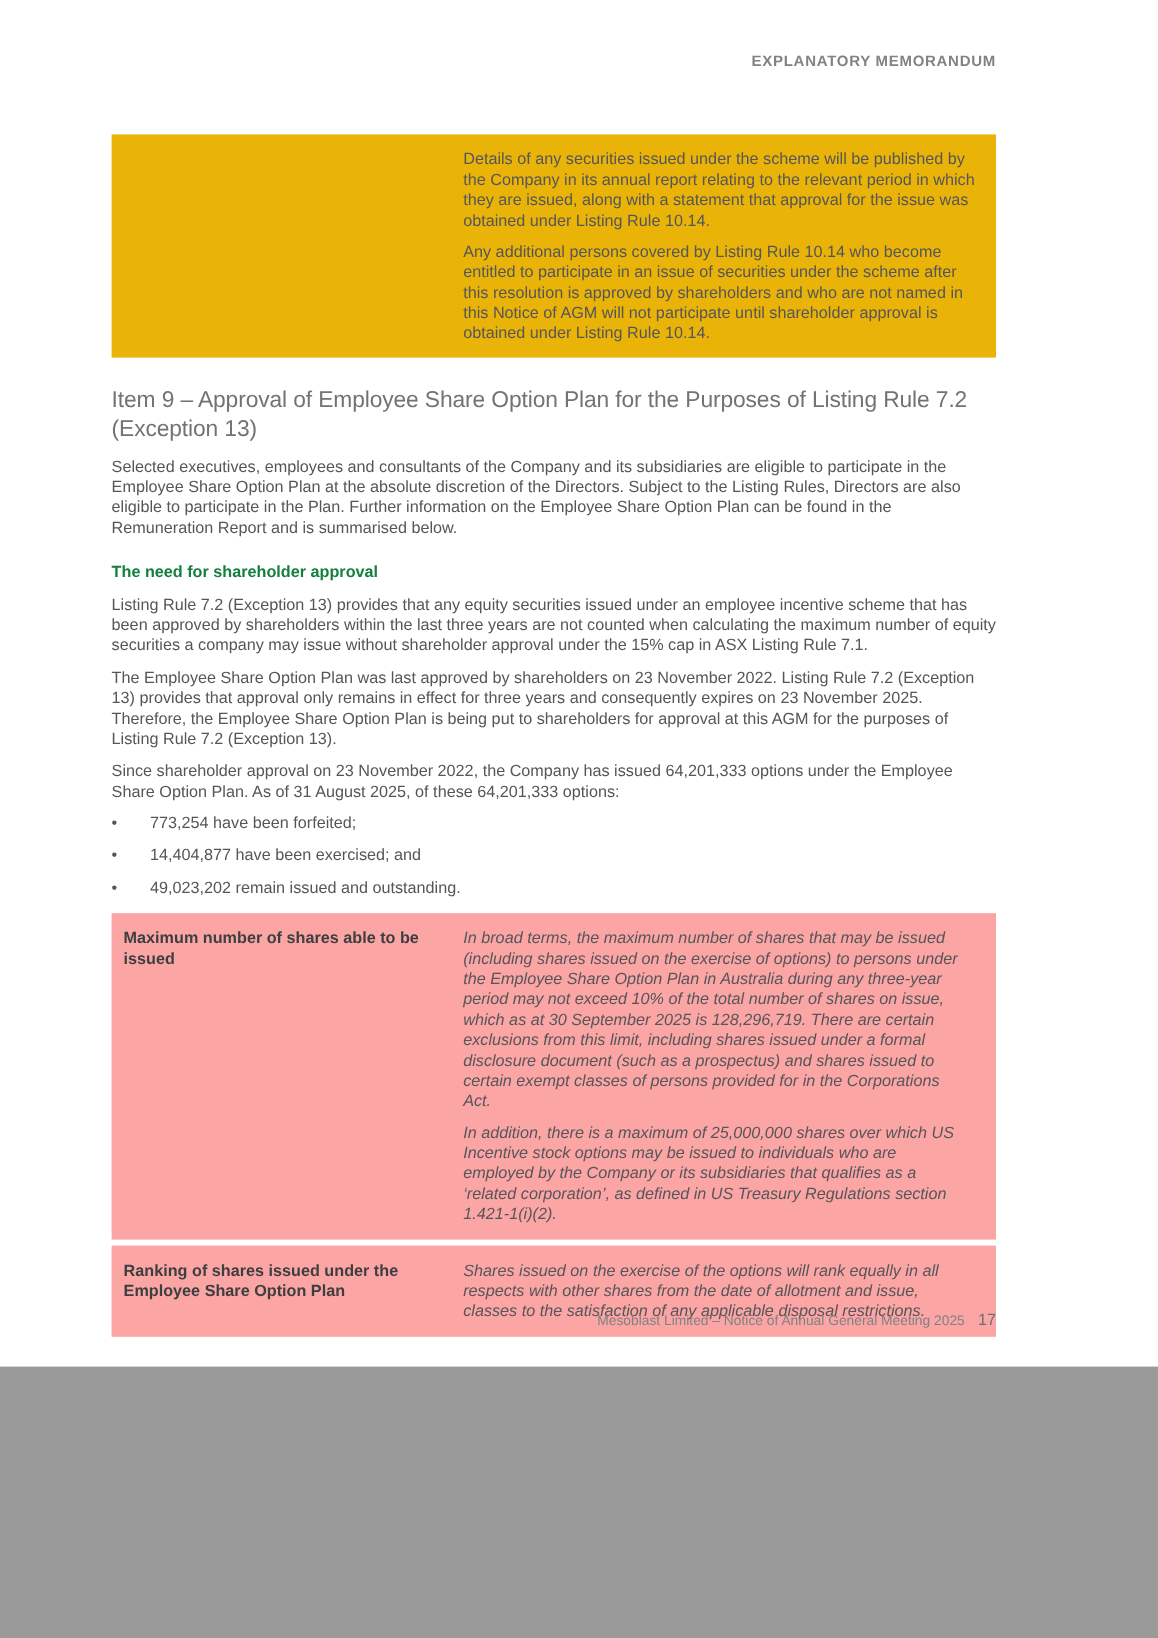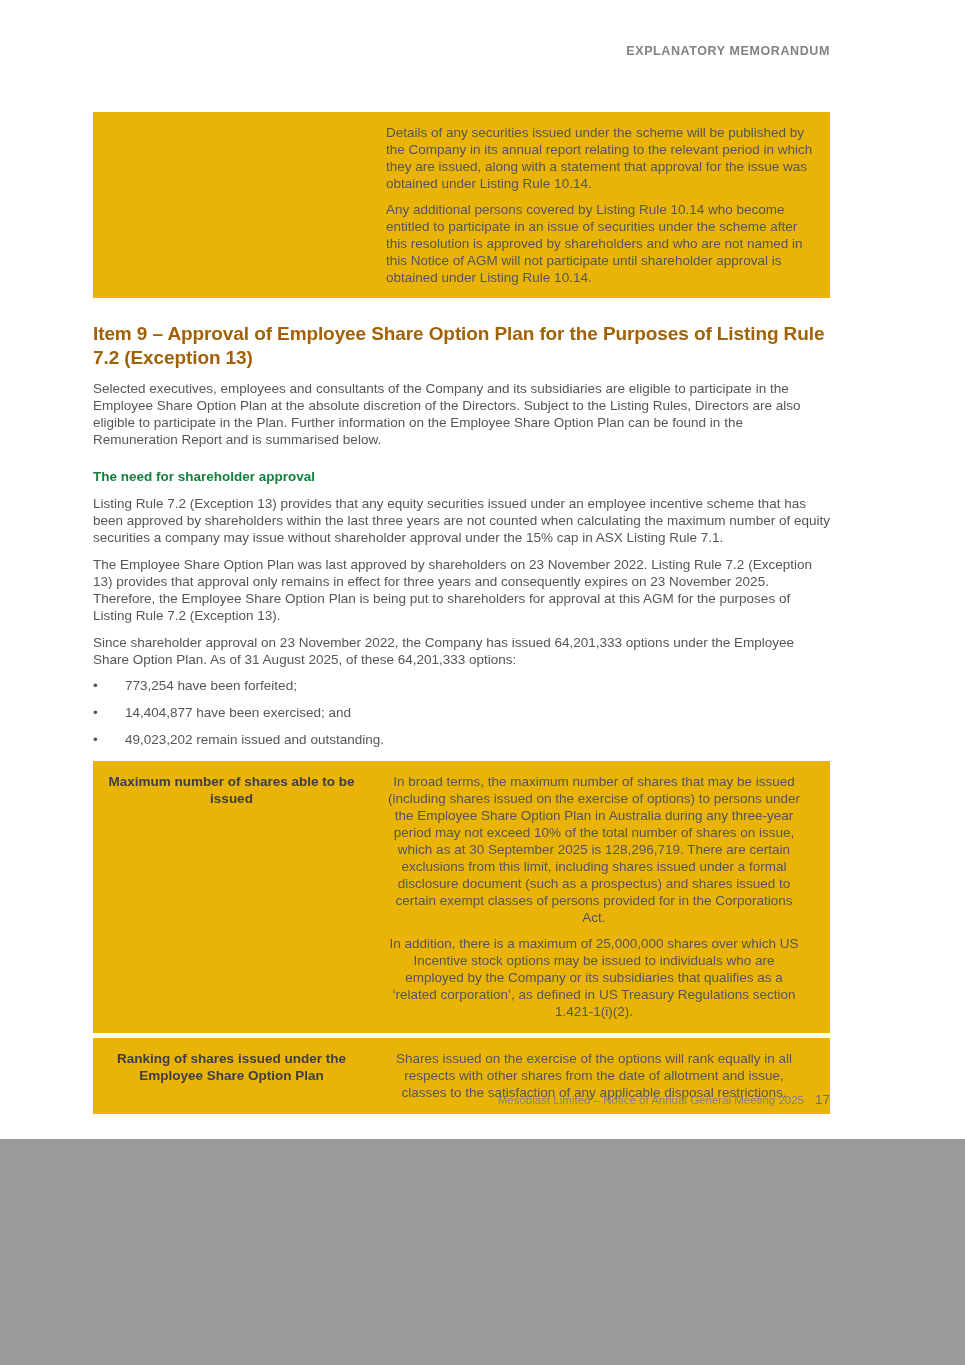--- a/index.html
+++ b/index.html
@@ -39,22 +39,22 @@
     font-size: 13.5px;
     line-height: 17px;
     color: #55565a;
   }
   .body-p:last-child { margin-bottom: 0; }
 
   .item-heading {
     margin: 24px 0 0 0;
     font-size: 19px;
     line-height: 24px;
-    font-weight: bold;
-    color: #a16207;
+    font-weight: normal;
+    color: #737373;
     letter-spacing: -0.1px;
   }
   .flow-p { margin-top: 10px; }
   .sub-heading {
     margin: 20px 0 0 0;
     font-size: 13.5px;
     line-height: 17px;
     font-weight: bold;
     color: #15803d;
   }
@@ -71,39 +71,39 @@
     color: #55565a;
   }
   .bullet-marker {
     width: 32px;
     flex: 0 0 32px;
     color: #55565a;
   }
   .sum-table { margin-top: 13px; }
   .sum-row {
     display: flex;
-    background: #eab308;
+    background: #fca5a5;
     padding: 12px 0 13px 0;
     margin-bottom: 5px;
-    text-align: center;
   }
   .sum-row:last-child { margin-bottom: 0; }
   .term-cell {
     flex: 0 0 293px;
     width: 293px;
     box-sizing: border-box;
     padding: 0 26px 0 10px;
     font-size: 13.5px;
     line-height: 17px;
     font-weight: bold;
     color: #3d3e40;
   }
   .desc-cell {
     flex: 1;
     padding-right: 28px;
+    font-style: italic;
   }
   .doc-footer {
     position: absolute;
     right: 135px;
     bottom: 32px;
     font-size: 11.5px;
     color: #808285;
     display: flex;
     align-items: baseline;
     padding-left: 24px;

